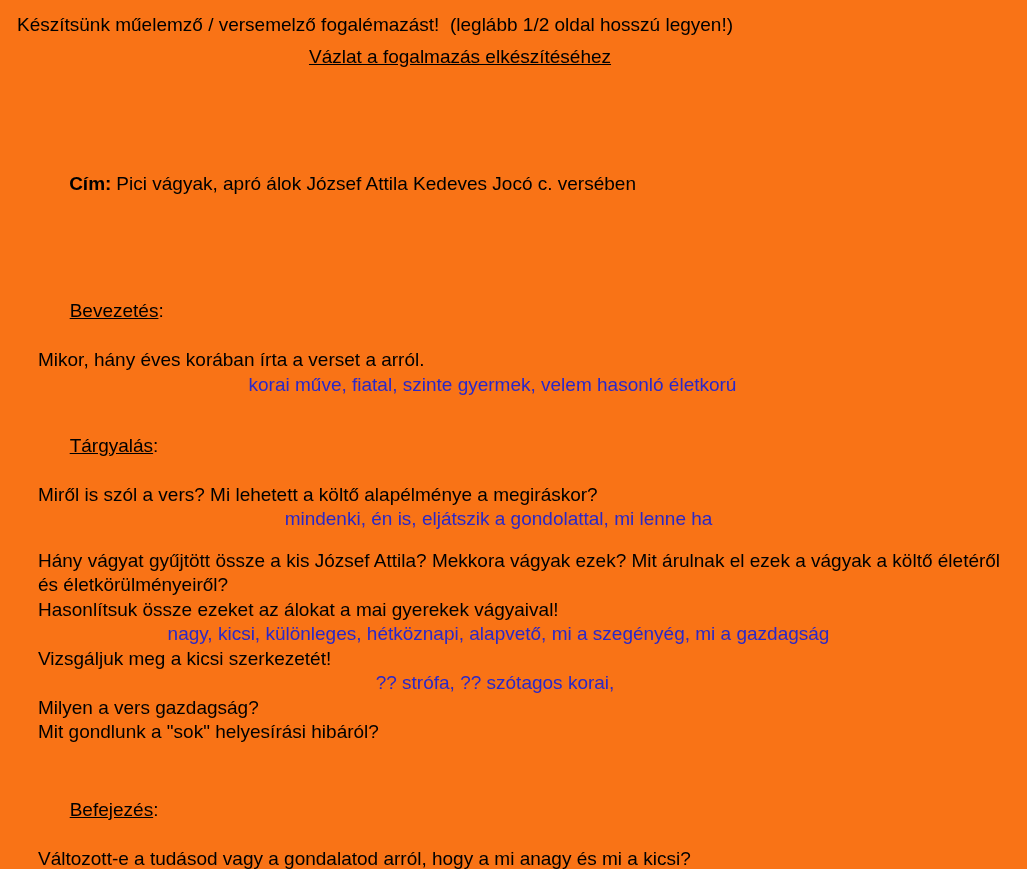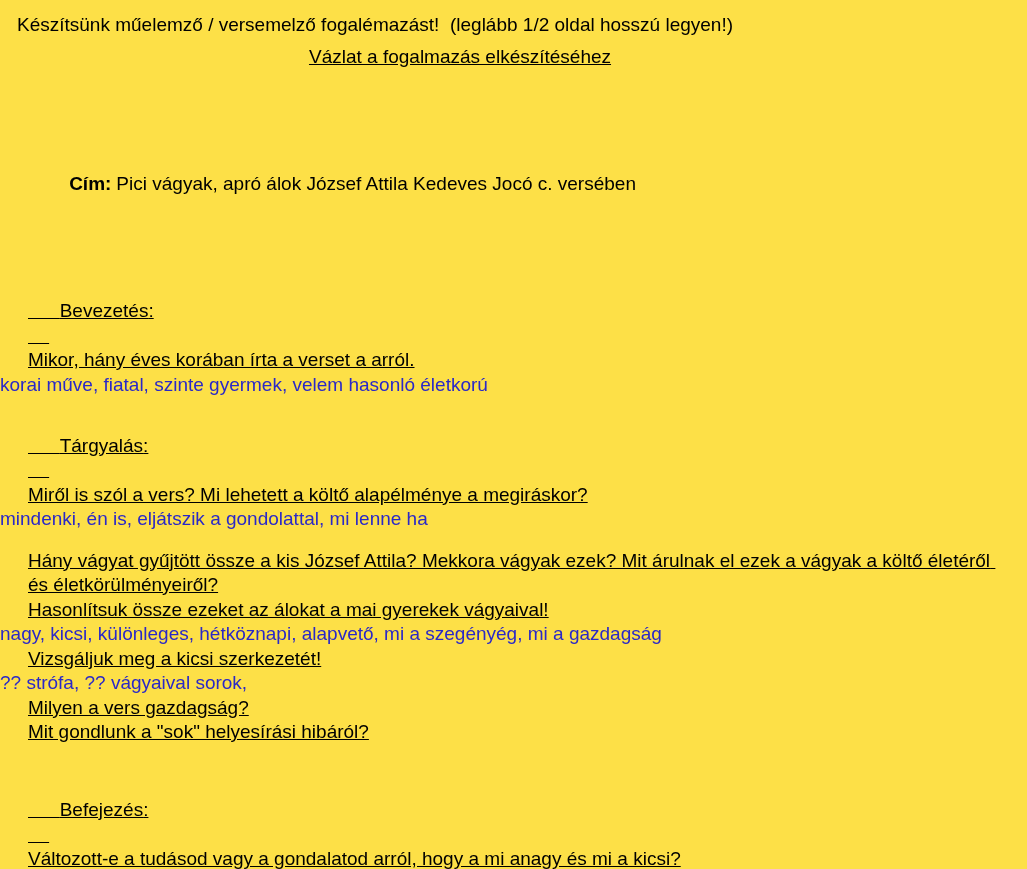--- a/index.html
+++ b/index.html
@@ -1,35 +1,35 @@
 <!DOCTYPE html>
 <html style="--blue: #2a28c8;"><head>
 <meta charset="utf-8">
 <style>
   html,body{margin:0;padding:0;background:#ffffff;}
   .doc{
     position:relative;
     width:1027px;height:869px;
-    background:#fde047;
+    background:#f97316;
     font-family:"Liberation Sans","DejaVu Sans",sans-serif;
     font-size:19px;
     line-height:24.5px;
     color:#000000;
     box-sizing:border-box;
     padding-top:13px;
     overflow:hidden;
   }
   .line{white-space:pre-wrap;}
   .ml17{margin-left:17px;}
-  .ml38{margin-left:28px;margin-right:25px;text-decoration:underline;}
+  .ml38{margin-left:38px;margin-right:25px;}
   .ml48{margin-left:48px;}
   .center-wrap{width:920px;text-align:center;margin-top:7px;}
   .underline{text-decoration:underline;text-align:center;}
   .bold{font-weight:bold;margin-right:5px;}
-  .blue{color:var(--blue,#2a28c8);text-align:left;}
+  .blue{color:var(--blue,#2a28c8);text-align:center;}
   .r30{margin-right:30px;}
   .r37{margin-right:37px;}
   .r42{margin-right:42px;}
   .cim{margin-top:78px;}
   .sec-bevezetes{margin-top:54px;}
   .sec-targyalas{margin-top:12px;}
   .gap-before{margin-top:17px;}
   .sec-befejezes{margin-top:29px;}
 </style>
 </head>
@@ -58,21 +58,21 @@
   <section class="sec-targyalas">
     <div class="line ml38">
       <span class="underline">Tárgyalás</span><span>:</span>
     </div>
     <div class="line ml38">Miről is szól a vers? Mi lehetett a költő alapélménye a megiráskor?</div>
     <div class="line blue r30">mindenki, én is, eljátszik a gondolattal, mi lenne ha</div>
     <div class="line ml38 gap-before">Hány vágyat gyűjtött össze a kis József Attila? Mekkora vágyak ezek? Mit árulnak el ezek a vágyak a költő életéről és életkörülményeiről?</div>
     <div class="line ml38">Hasonlítsuk össze ezeket az álokat a mai gyerekek vágyaival!</div>
     <div class="line blue r30">nagy, kicsi, különleges, hétköznapi, alapvető, mi a szegényég, mi a gazdagság</div>
     <div class="line ml38">Vizsgáljuk meg a kicsi szerkezetét!</div>
-    <div class="line blue r37">?? strófa, ?? vágyaival sorok,</div>
+    <div class="line blue r37">?? strófa, ?? szótagos korai,</div>
     <div class="line ml38">Milyen a vers gazdagság?</div>
     <div class="line ml38">Mit gondlunk a "sok" helyesírási hibáról?</div>
   </section>
 
   <section class="sec-befejezes">
     <div class="line ml38">
       <span class="underline">Befejezés</span><span>:</span>
     </div>
     <div class="line ml38">Változott-e a tudásod vagy a gondalatod arról, hogy a mi anagy és mi a kicsi?</div>
 

